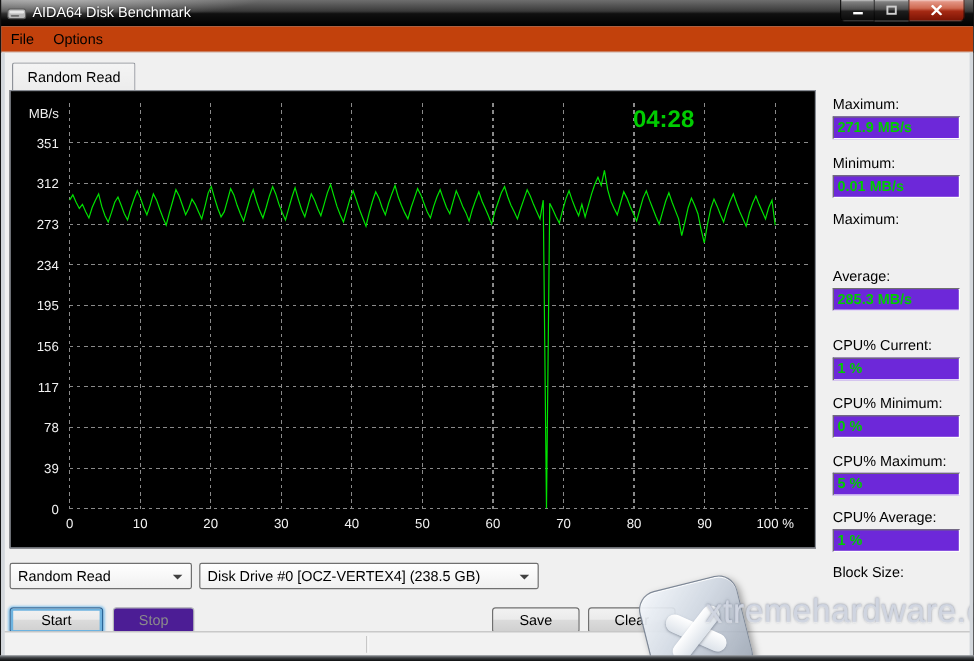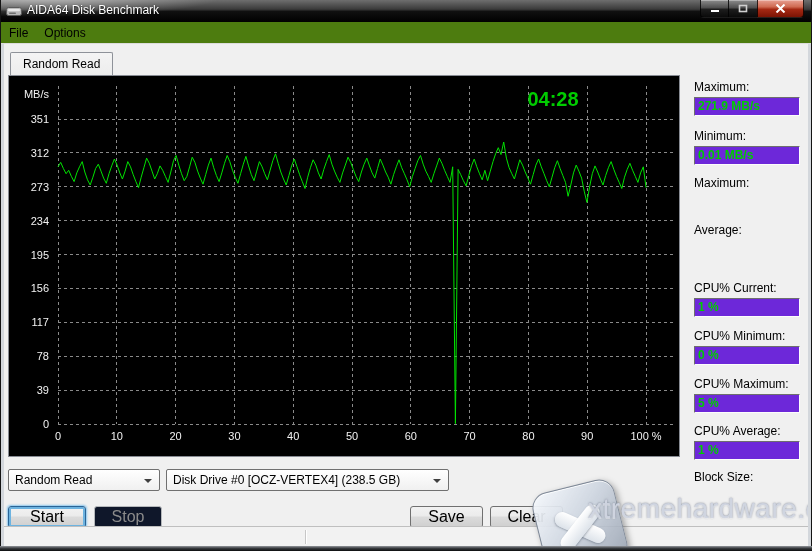--- a/index.html
+++ b/index.html
@@ -20,21 +20,21 @@
   .cap-btn { height:18px; border:1px solid rgba(0,0,0,0.8); border-top:none;
     background: linear-gradient(to bottom, #8d8d8d 0%, #4f4f4f 45%, #1d1d1d 55%, #0a0a0a 100%);
     display:flex; align-items:center; justify-content:center;
     box-shadow: inset 0 1px 0 rgba(255,255,255,0.35); }
   .cap-min { width:29px; border-radius:0 0 0 4px; }
   .cap-max { width:28px; border-left:none; border-right:none; }
   .cap-close { width:47px; border-radius:0 0 4px 0;
     background: linear-gradient(to bottom, #e8a092 0%, #cf6a52 40%, #a52913 55%, #7c1404 100%); }
 
   
-  .menubar { position:absolute; left:1px; top:22px; width:810px; height:22px; background:#4d7c0f;
+  .menubar { position:absolute; left:1px; top:22px; width:810px; height:22px; background:#c2410c;
     border-bottom:1px solid #dcdcdc; display:flex; align-items:center; }
   .menu-item { padding:3px 8px; font-size:12px; color:#000; cursor:default; }
 
   
   .content { position:absolute; left:0; top:44px; width:812px; height:507px; background:#f0f0f0; }
 
   .tab { position:absolute; left:10px; top:8px; height:24px; padding:0 12px;
     background: linear-gradient(#f4f4f4, #ececec); border:1px solid #8e9299; border-bottom:none;
     border-radius:2px 2px 0 0; font-size:12px; line-height:23px; color:#000; }
 
@@ -53,27 +53,27 @@
   
   .combo { position:absolute; top:425px; height:22px; background:linear-gradient(#ffffff,#f0f0f0);
     border:1px solid #707070; border-radius:2px; font-size:12px; color:#000;
     display:flex; align-items:center; padding-left:6px; cursor:default; }
   .combo .arrow { position:absolute; right:7px; top:9px; width:0; height:0;
     border-left:4px solid transparent; border-right:4px solid transparent; border-top:4px solid #404040; }
   .combo-test { left:8px; width:152px; }
   .combo-drive { left:166px; width:283px; }
 
   
-  .push-btn { position:absolute; top:462px; height:22px; font-size:16px; color:#000; text-align:center;
+  .push-btn { position:absolute; top:462px; height:22px; font-size:12px; color:#000; text-align:center;
     line-height:20px; border:1px solid #707070; border-radius:3px;
     background: linear-gradient(to bottom, #f2f2f2 0%, #ebebeb 45%, #dbdbdb 50%, #cfcfcf 100%); cursor:default; }
   .btn-start { left:8px; width:78px; border:1px solid #2a6496;
     box-shadow: 0 0 0 2px #6db3e0 inset, 0 0 2px 1px #8cc6ec; }
   .btn-stop { left:94px; width:68px; color:#8b8b8b; border-color:#b5b8bb;
-    background:#0f172a; }
+    background:#4c1d95; }
   .btn-save { left:410px; width:73px; }
   .btn-clear { left:490px; width:73px; }
 
   
   .statusbar { position:absolute; left:1px; right:1px; top:482px; height:21px; background:#f2f2f2;
     border-top:1px solid #bfbfbf; }
   .statusbar .divider { position:absolute; left:304px; top:3px; bottom:3px; width:1px;
     background:#c7c7c7; box-shadow:1px 0 0 #ffffff; }
 
   .frame-left, .frame-right { position:absolute; top:0; width:1px; height:551px; background:#141414; z-index:30; }
@@ -193,20 +193,21 @@
       </div>
       <div class="stat-group" style="top:85px">
         <div class="stat-label">Minimum:</div>
         <div class="stat-value">0.01 MB/s</div>
       </div>
       <div class="stat-group" style="top:132px">
         <div class="stat-label">Maximum:</div>
       </div>
       <div class="stat-group" style="top:179px">
         <div class="stat-label">Average:</div>
+        <div class="stat-value">285.3 MB/s</div>
       </div>
       <div class="stat-group" style="top:237px">
         <div class="stat-label">CPU% Current:</div>
         <div class="stat-value">1 %</div>
       </div>
       <div class="stat-group" style="top:285px">
         <div class="stat-label">CPU% Minimum:</div>
         <div class="stat-value">0 %</div>
       </div>
       <div class="stat-group" style="top:333px">

